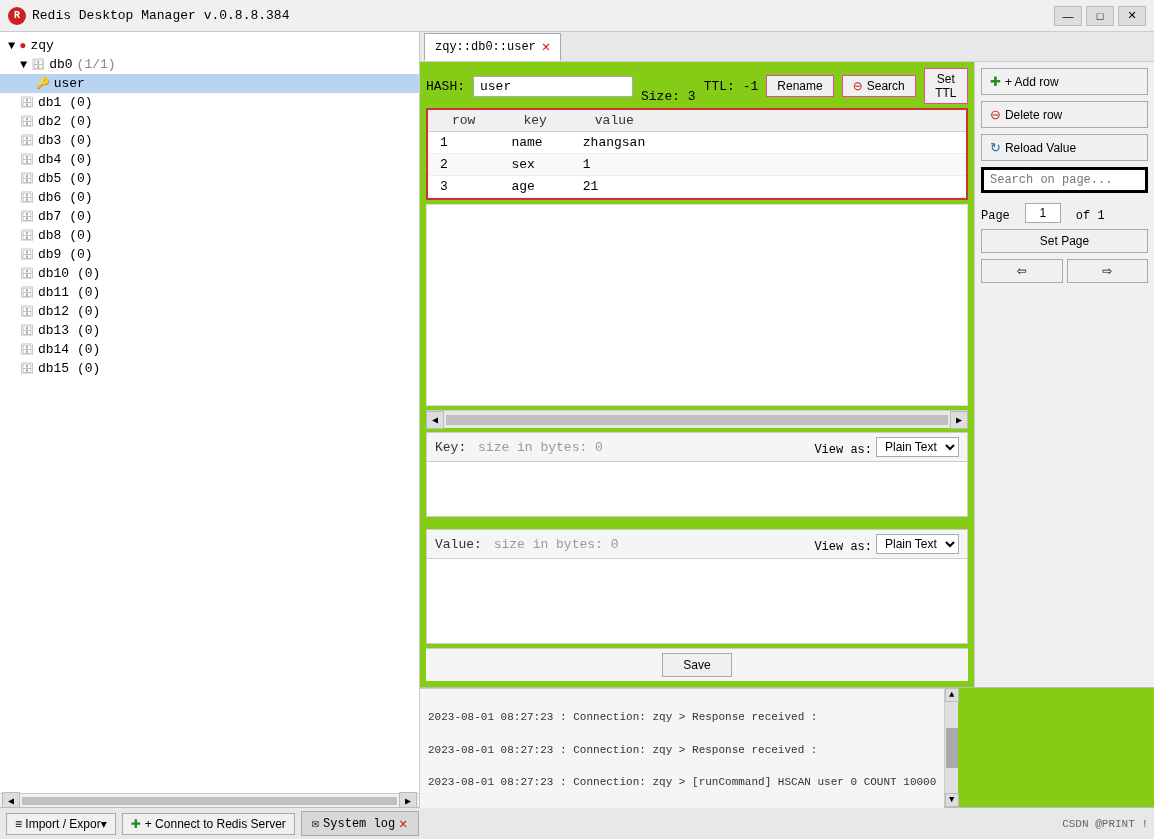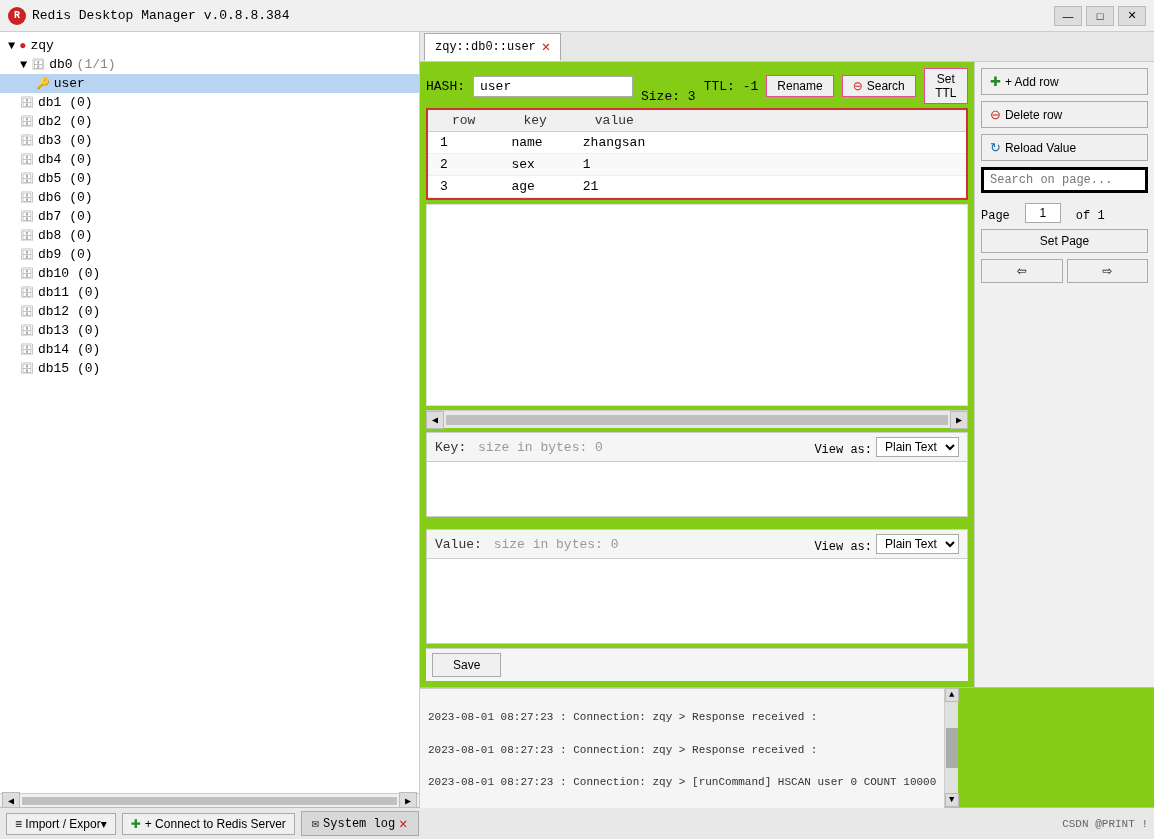--- a/index.html
+++ b/index.html
@@ -337,21 +337,21 @@
       padding: 4px;
       border: 1px solid #aaa;
       background: #f0f0f0;
       cursor: pointer;
       font-size: 12px;
       text-align: center;
     }
     
     #save-area {
       display: flex;
-      justify-content: flex-start;
+      justify-content: center;
       padding: 4px 6px;
       background: #f5f5f5;
       border-top: 1px solid #ccc;
     }
     #save-btn {
       padding: 4px 20px;
       border: 1px solid #aaa;
       background: #f0f0f0;
       cursor: pointer;
       font-size: 12px;

